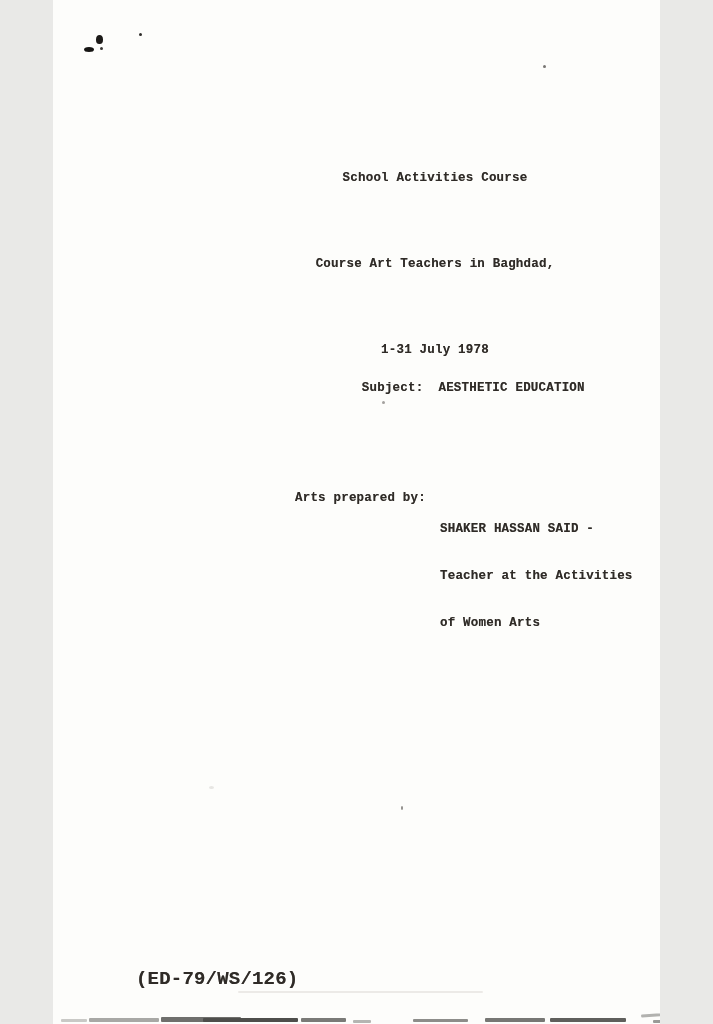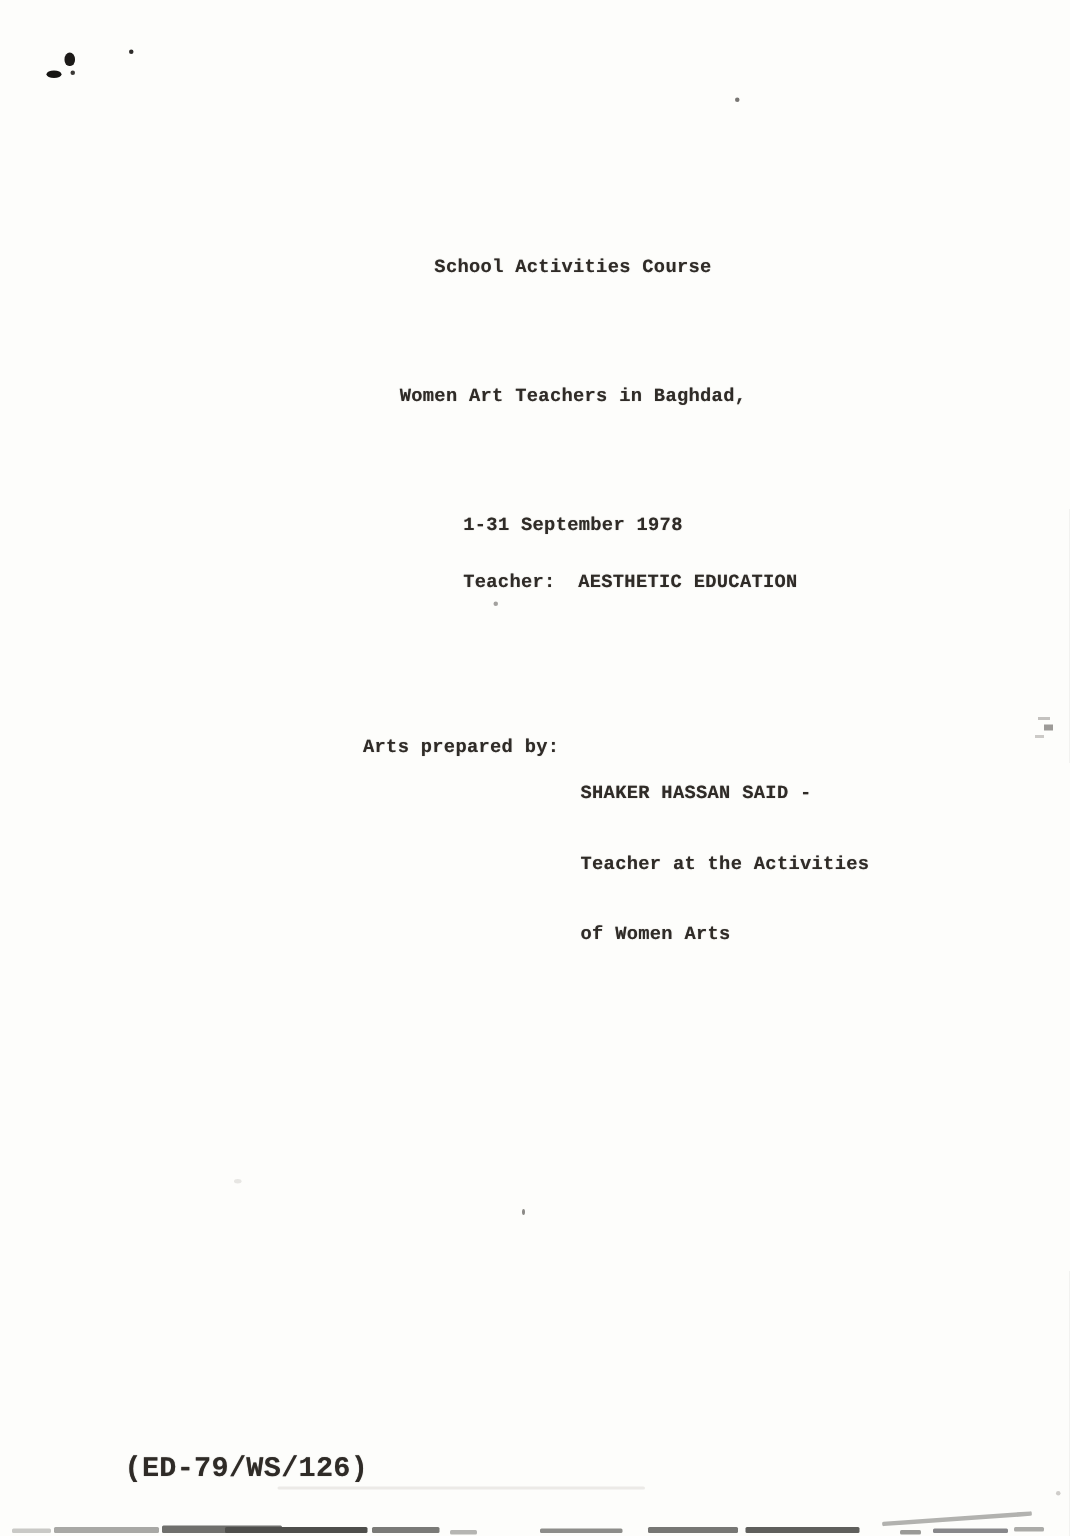--- a/index.html
+++ b/index.html
@@ -1,18 +1,18 @@
 <!DOCTYPE html>
 <html><head>
 <meta charset="utf-8">
 <style>
   html, body { margin: 0; padding: 0; background: #e9e9e7; }
   .page {
     position: relative;
-    width: 713px;
+    width: 607px;
     height: 1024px;
     margin: 0 auto;
     background: #fdfdfb;
     overflow: hidden;
     font-family: "Liberation Mono", "DejaVu Sans Mono", monospace;
     color: #2f2b27;
   }
   .type {
     font-size: 12.5px;
     font-weight: bold;
@@ -57,26 +57,26 @@
   .artifact { position: absolute; }
   .seg { position: absolute; border-radius: 1px; }
 </style>
 </head>
 <body>
 
 <div class="page">
 
   <div class="title-block type">
     <div>School Activities Course</div>
-    <div>Women Art Teachers in Baghdad,</div>
-    <div>1-31 September 1978</div>
+    <div>Course Art Teachers in Baghdad,</div>
+    <div>1-31 July 1978</div>
   </div>
 
   <div class="subject-line type">
-    <span>Teacher:</span><span class="subject-value">AESTHETIC EDUCATION</span>
+    <span>Subject:</span><span class="subject-value">AESTHETIC EDUCATION</span>
   </div>
 
   <div class="prepared-label type">Arts prepared by:</div>
 
   <div class="prepared-block type">
     <div>SHAKER HASSAN SAID -</div>
     <div>Teacher at the Activities</div>
     <div>of Women Arts</div>
   </div>
 

